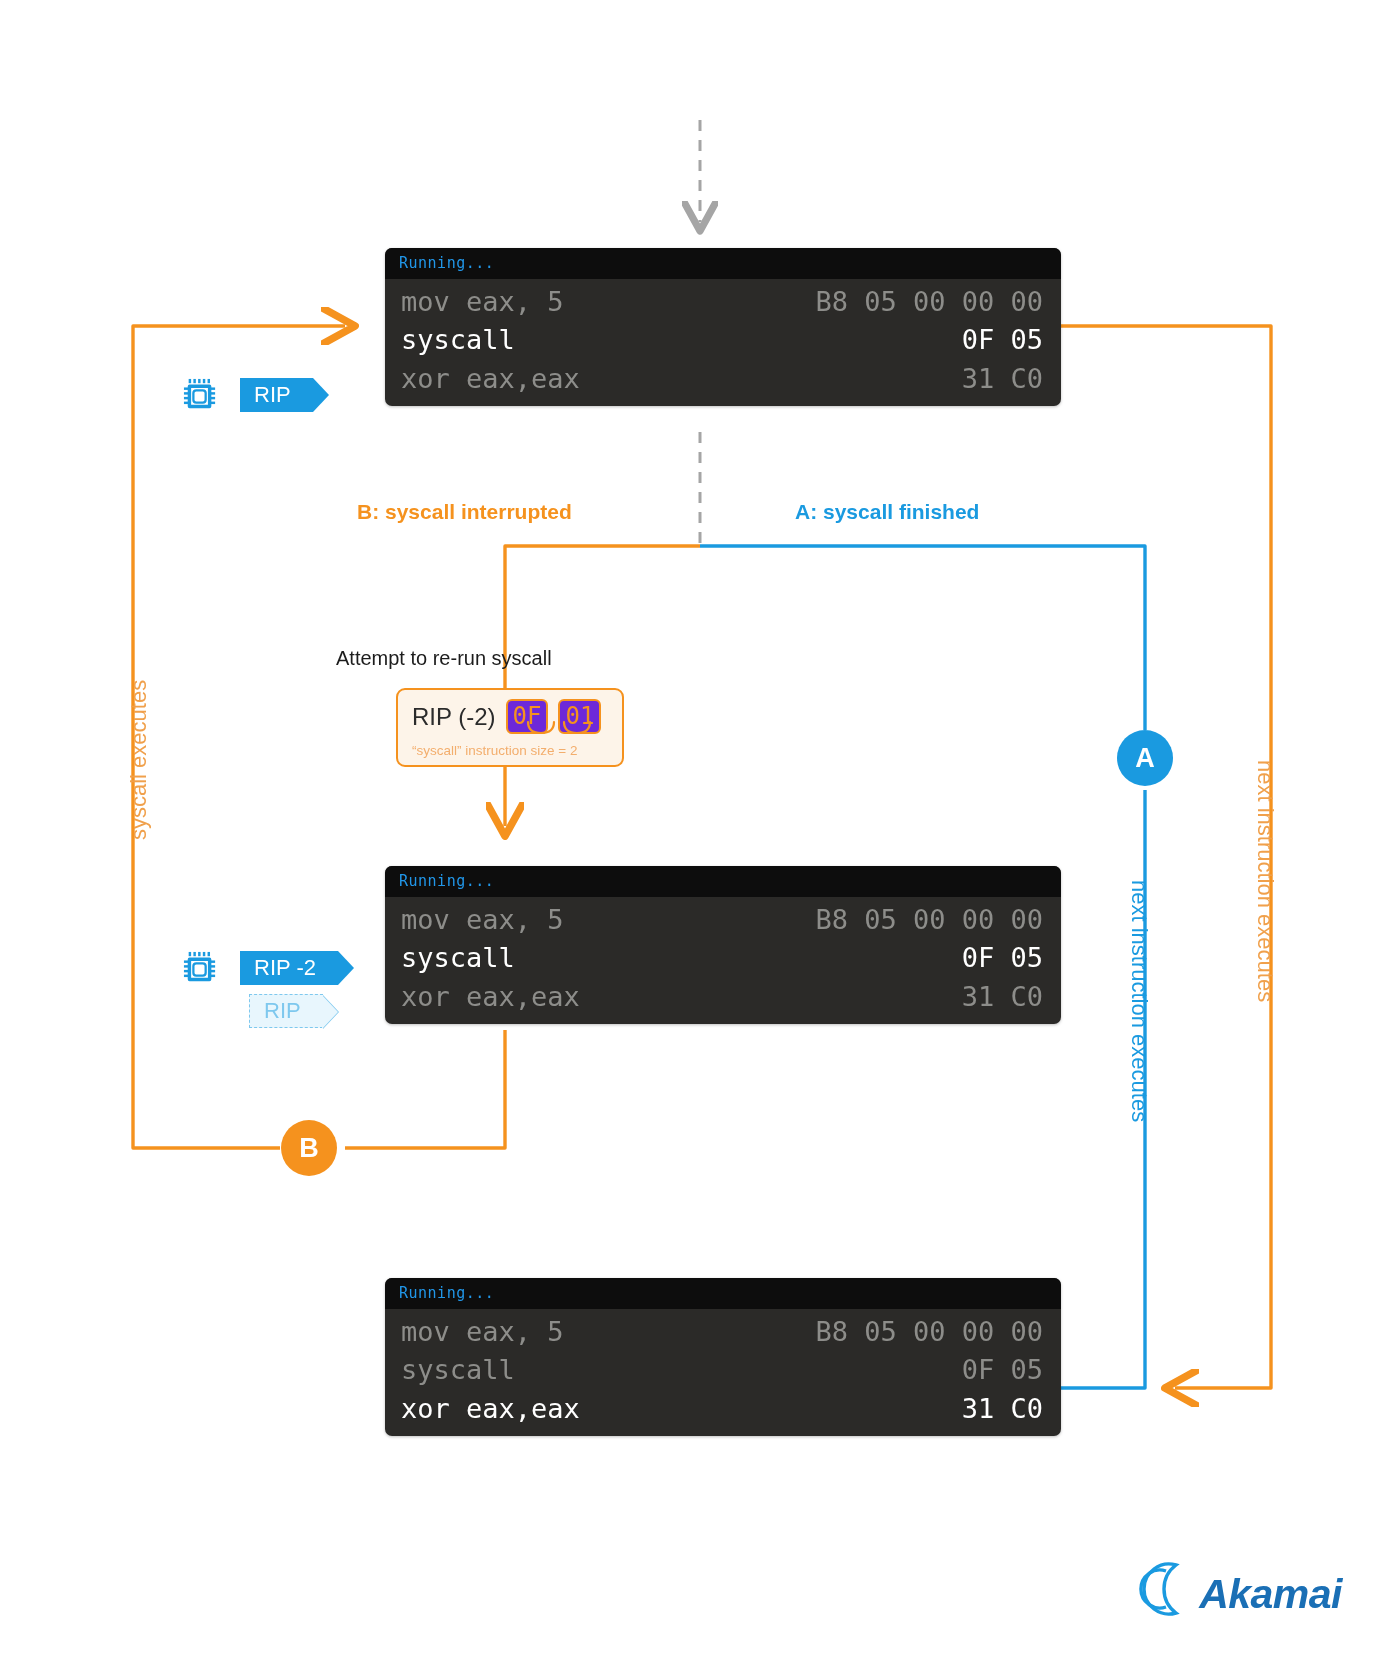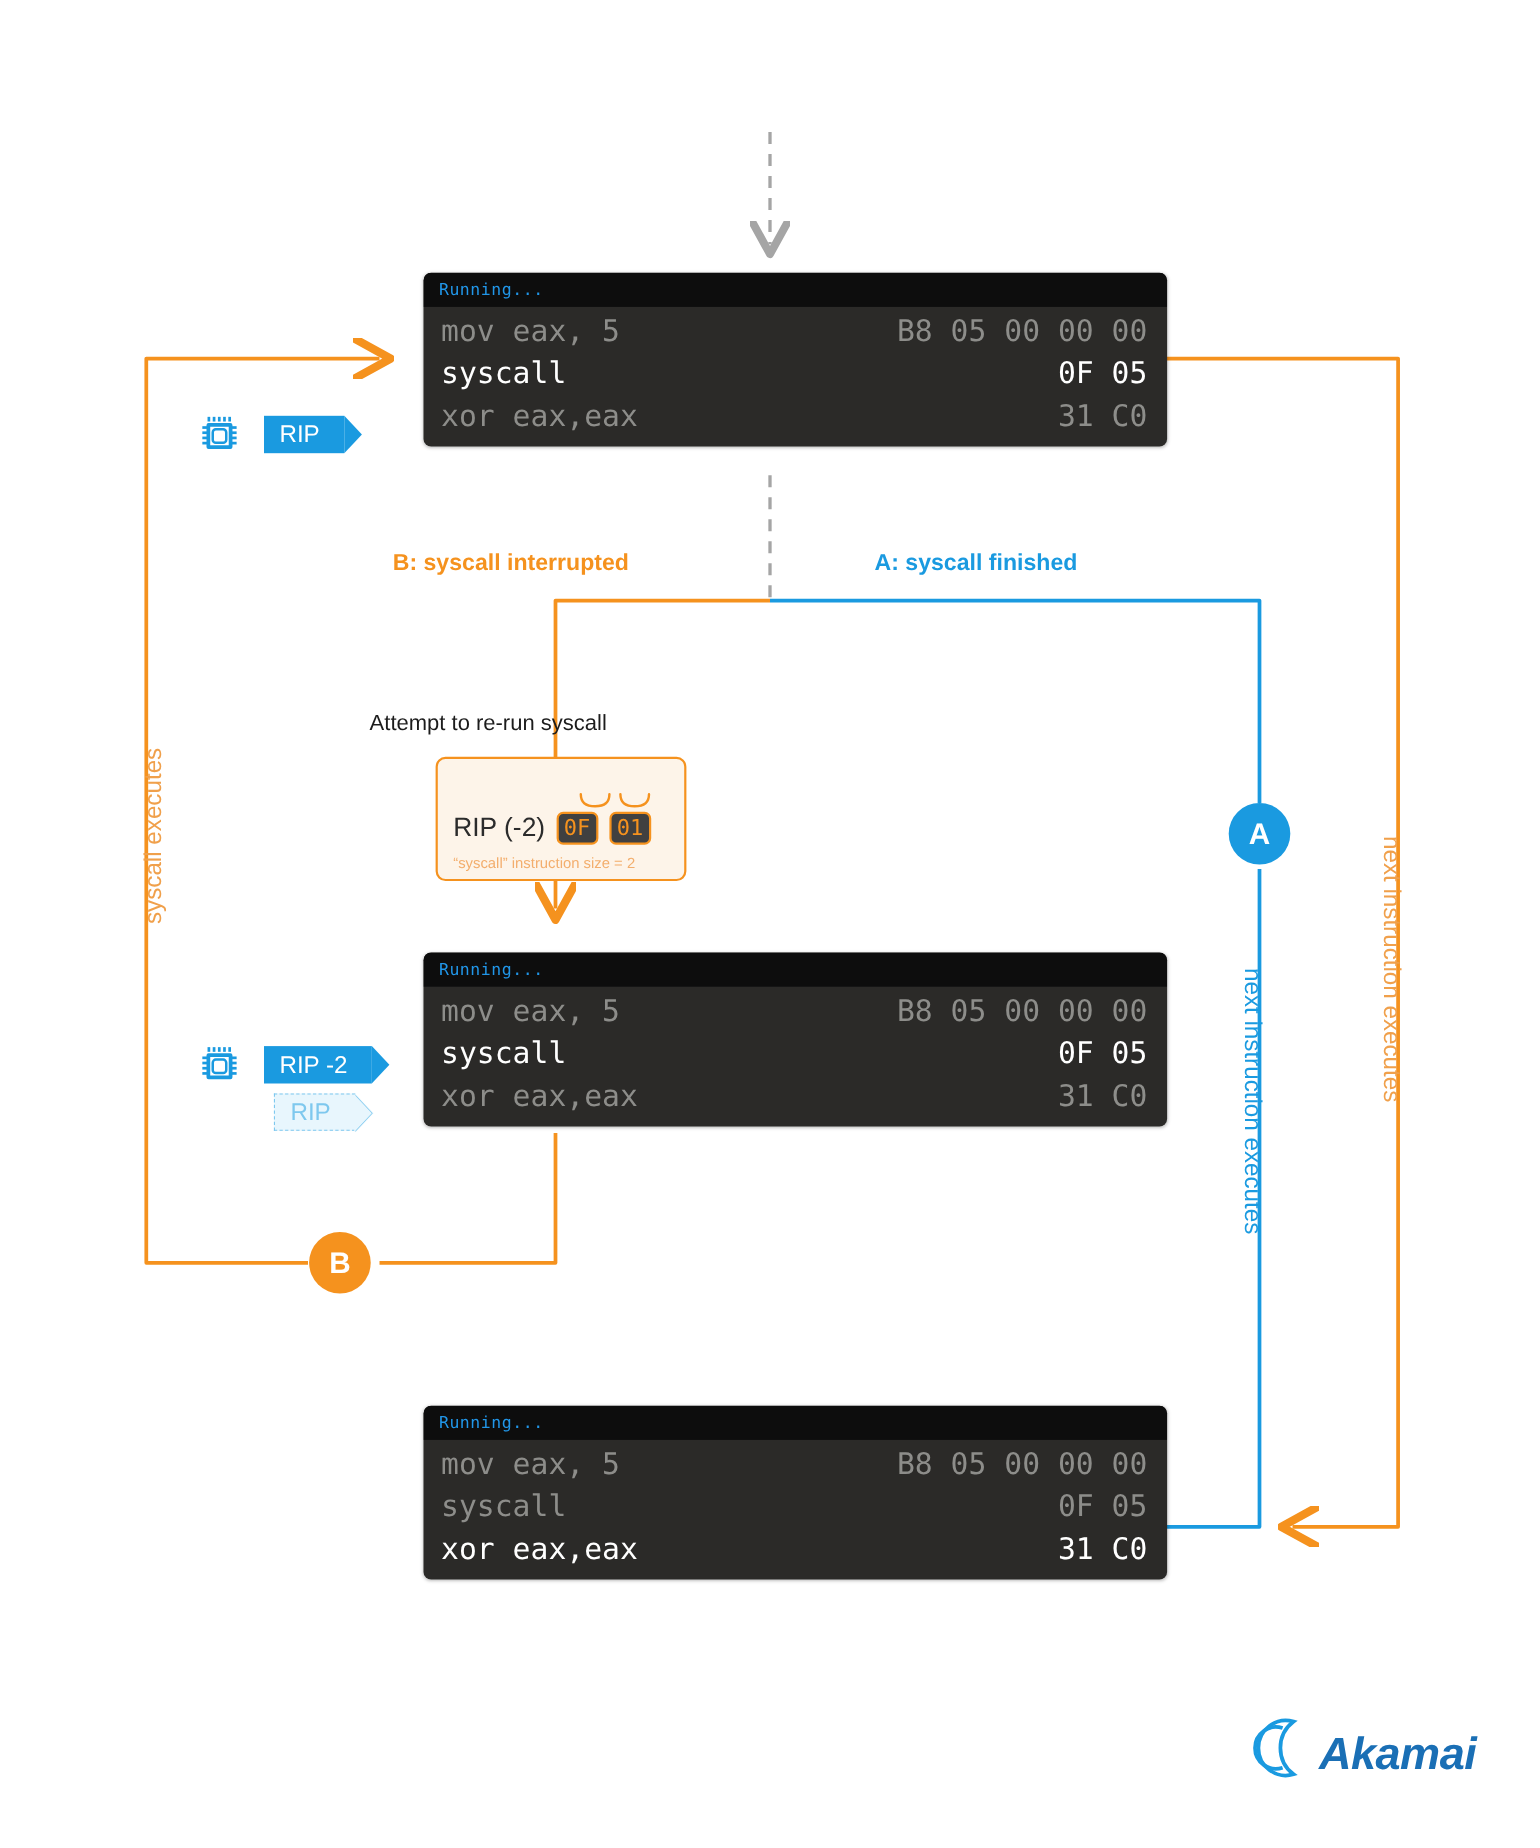--- a/index.html
+++ b/index.html
@@ -99,29 +99,29 @@
 
   
   .note-card{
     position:absolute;
     background:#fdf4e9;
     border:2px solid #f5921e;
     border-radius:9px;
     padding:9px 14px 7px 14px;
     width:228px;
   }
-  .note-row{ display:flex; align-items:center; gap:10px;margin-top:39px; }
+  .note-row{ display:flex; align-items:center; gap:10px; }
   .note-title{ font-size:24px; color:#2b2b2b; white-space:nowrap; }
   .byte-chip{
     border:2px solid #f5921e;
     border-radius:6px;
     color:#f5921e;
-    background:#404040;
+    background:#6d28d9;
     font-family:"DejaVu Sans Mono", monospace;
-    font-size:20px;
+    font-size:24px;
     padding:0px 5px 1px 5px;
     line-height:1.25;
   }
   .note-sub{
     font-size:13.5px;
     color:#f3ae6d;
     margin-top:9px;
     white-space:nowrap;
   }
 

